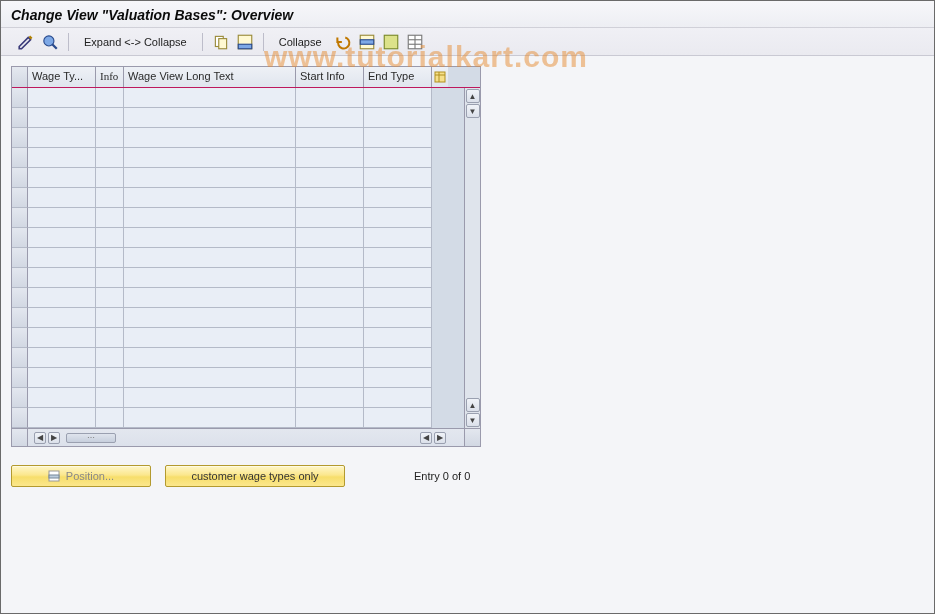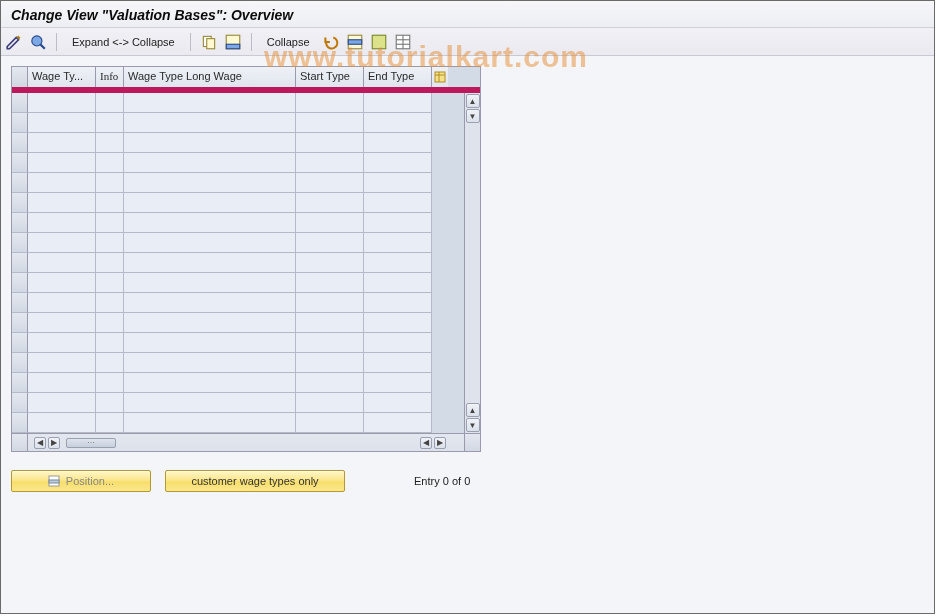--- a/index.html
+++ b/index.html
@@ -26,21 +26,21 @@
     padding: 6px 10px 4px 10px;
     font-style: italic;
     font-weight: bold;
     font-size: 14px;
     color: #0b0b0b;
     border-bottom: 1px solid #d0d0d8;
   }
   .toolbar {
     display: flex;
     align-items: center;
-    padding: 3px 4px;
+    padding: 3px 16px;
     gap: 6px;
     background: linear-gradient(#f0f0f5,#eaeaf0);
     border-bottom: 1px solid #c9c9d3;
     height: 28px;
   }
   .toolbar .vsep {
     width: 1px; height: 18px; background: #bdbdca; margin: 0 3px;
   }
   .tb-icon {
     width: 18px; height: 18px;
@@ -64,21 +64,21 @@
   
   .table-wrap {
     width: 470px;
     border: 1px solid #9a9aac;
     background: #d3dbe6;
     display: flex;
     flex-direction: column;
   }
   .table-header-row {
     display: flex;
-    border-bottom: 6px solid #be185d;
+    border-bottom: 1px solid #be185d;
   }
   .row-sel-head {
     width: 16px;
     background: linear-gradient(#e5e9f0,#d1d7e2);
     border-right: 1px solid #9a9aac;
   }
   .col-head {
     background: linear-gradient(#eef1f6,#e0e5ee);
     border-right: 1px solid #9a9aac;
     padding: 3px 4px;
@@ -305,22 +305,22 @@
         </svg>
     </span>
   </div>
 
   <div class="content">
     <div class="table-wrap">
       <div class="table-header-row">
         <div class="row-sel-head"></div>
         <div class="col-head col-wagety">Wage Ty...</div>
         <div class="col-head col-info">Info</div>
-        <div class="col-head col-long">Wage Type Long Wage</div>
-        <div class="col-head col-start">Start Type</div>
+        <div class="col-head col-long">Wage View Long Text</div>
+        <div class="col-head col-start">Start Info</div>
         <div class="col-head col-end">End Type</div>
         <div class="config-head">
           <svg viewBox="0 0 12 12">
               <rect x="1" y="1" width="10" height="10" fill="#f6e08a" stroke="#b09020"></rect>
               <line x1="1" y1="4" x2="11" y2="4" stroke="#b09020"></line>
               <line x1="5" y1="1" x2="5" y2="11" stroke="#b09020"></line>
             </svg>
         </div>
       </div>
 

